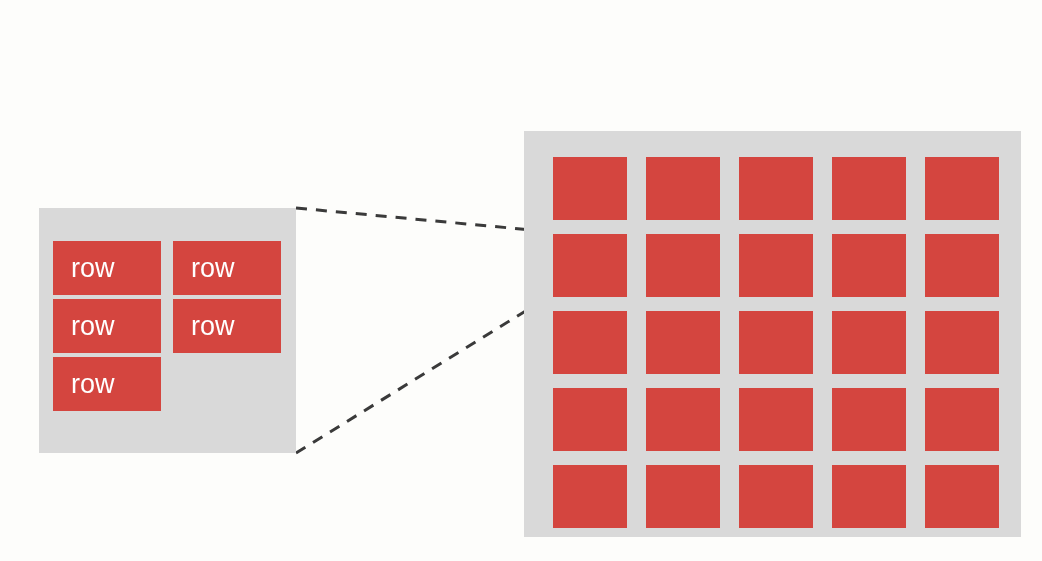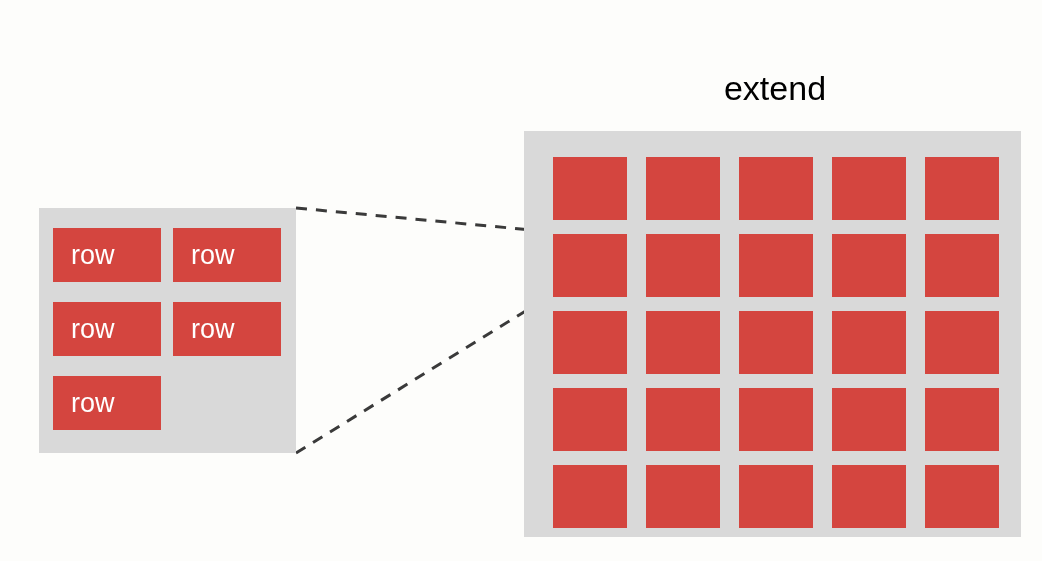--- a/index.html
+++ b/index.html
@@ -50,25 +50,25 @@
     position: absolute;
     left: 39px;
     top: 208px;
     width: 257px;
     height: 245px;
     background: #d9d9d9;
   }
   #page-rows {
     position: absolute;
     left: 14px;
-    top: 20px;
+    top: 33px;
     width: 228px;
     display: flex;
     flex-wrap: wrap;
-    gap: 20px 12px;
+    gap: 4px 12px;
     align-content: flex-start;
   }
   .row-cell {
     width: 108px;
     height: 54px;
     background: #d4453f;
     color: #ffffff;
     font-size: 27px;
     display: flex;
     align-items: center;
@@ -122,21 +122,20 @@
   <div id="page-box">
     <div id="page-rows">
       <div class="row-cell">row</div>
       <div class="row-cell">row</div>
       <div class="row-cell">row</div>
       <div class="row-cell">row</div>
       <div class="row-cell">row</div>
     </div>
   </div>
 
-  <div class="group-title" id="extend-title">extend</div>
 
   <div id="extend-box">
     <div id="extend-grid">
       <div class="extend-cell"></div>
       <div class="extend-cell"></div>
       <div class="extend-cell"></div>
       <div class="extend-cell"></div>
       <div class="extend-cell"></div>
 
       <div class="extend-cell"></div>

